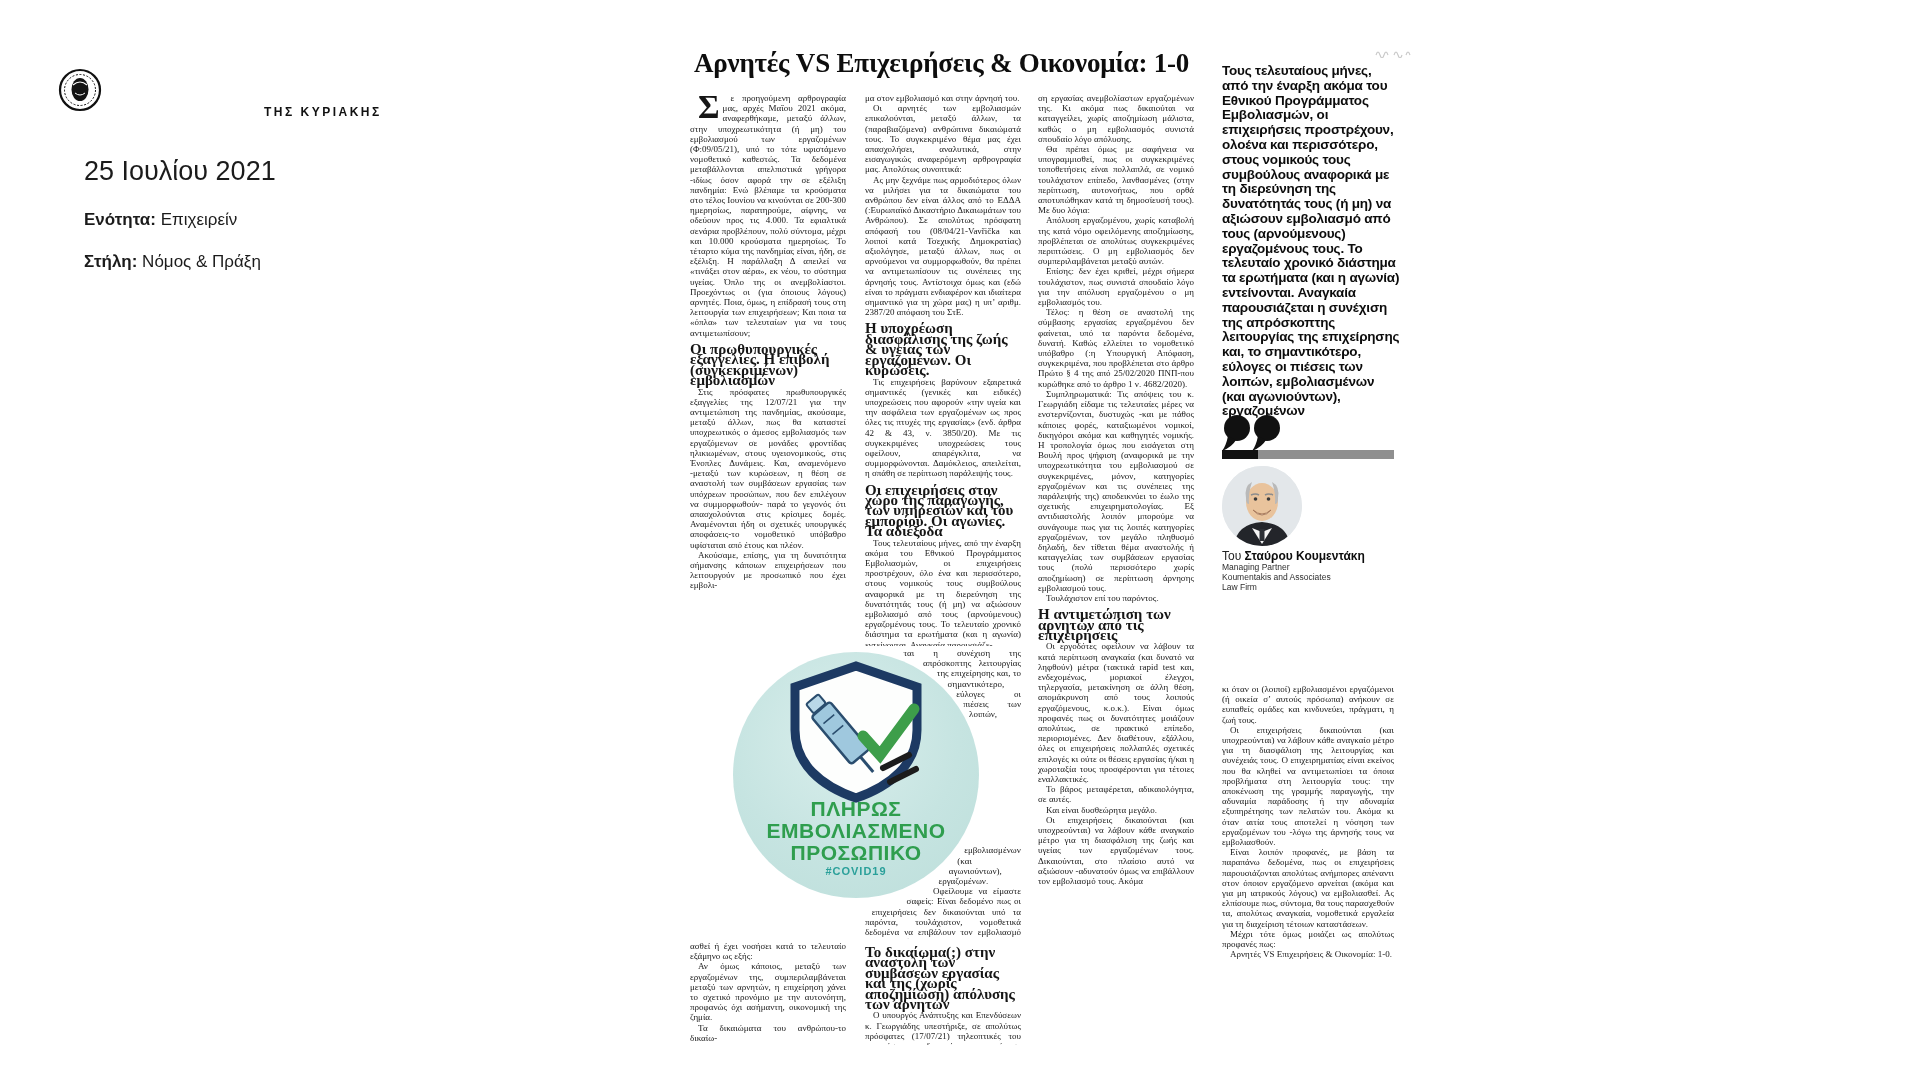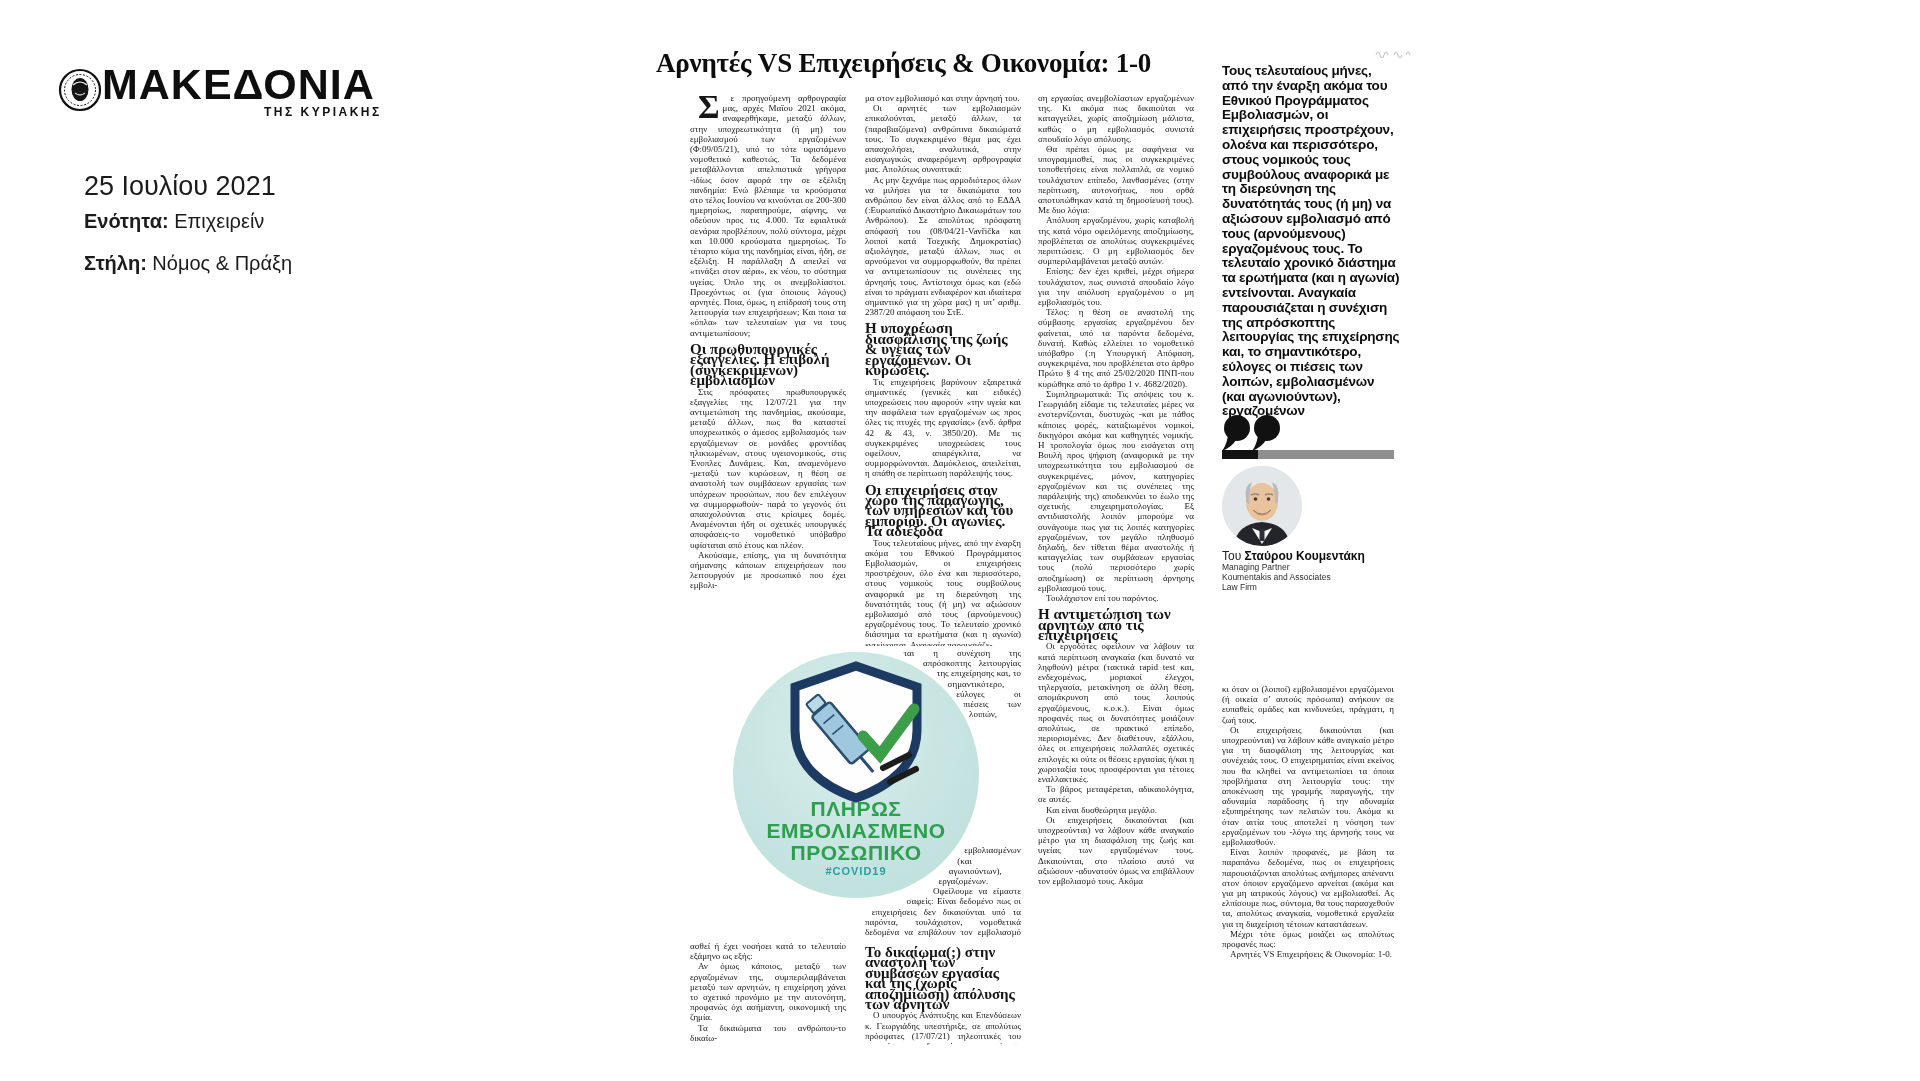--- a/index.html
+++ b/index.html
@@ -5,28 +5,28 @@
   html,body{margin:0;padding:0;background:#fff;}
   .page{position:relative;width:1920px;height:1081px;background:#ffffff;overflow:hidden;
         font-family:"Liberation Sans",sans-serif;color:#141414;}
 
   
   .emblem{position:absolute;left:58px;top:68px;width:44px;height:44px;}
   .logo-text{position:absolute;left:102px;top:60px;font-weight:bold;font-size:43px;
              letter-spacing:1px;color:#0e0e0e;font-family:"Liberation Sans",sans-serif;}
   .logo-sub{position:absolute;left:264px;top:105px;font-size:12px;font-weight:bold;
             letter-spacing:2.5px;color:#111;text-align:center;}
-  .meta-date{position:absolute;left:84px;top:171px;font-size:27px;color:#1b1b1b;}
-  .meta-line{position:absolute;left:84px;font-size:20px;color:#1b1b1b;}
+  .meta-date{position:absolute;left:84px;top:156px;font-size:27px;color:#1b1b1b;}
+  .meta-line{position:absolute;left:84px;font-size:17px;color:#1b1b1b;}
   .meta-line b{font-weight:bold;}
   #section-line{top:210px;}
   #column-line{top:252px;}
 
   
-  .title{position:absolute;left:656px;top:48px;width:560px;font-family:"Liberation Serif",serif;
+  .title{position:absolute;left:694px;top:48px;width:560px;font-family:"Liberation Serif",serif;
          font-weight:bold;font-size:27px;color:#0d0d0d;letter-spacing:-0.2px;}
   .corner-mark{position:absolute;left:1374px;top:44px;opacity:.55;}
 
   
   .col{position:absolute;width:156px;font-family:"Liberation Serif",serif;font-size:9px;
        line-height:10.2px;text-align:justify;color:#161616;overflow:hidden;}
   #col1a{left:690px;top:93px;height:557px;}
   #col1b{left:690px;top:941px;height:104px;}
   #col2a{left:865px;top:93px;height:553px;}
   #col2b{left:865px;top:648px;height:291px;}
@@ -68,21 +68,20 @@
 
   <span class="emblem">
     <svg width="44" height="44" viewBox="0 0 44 44">
       <circle cx="22" cy="22" r="20" fill="#ffffff" stroke="#111" stroke-width="2.2"></circle>
       <circle cx="22" cy="22" r="15.5" fill="none" stroke="#111" stroke-width="1" stroke-dasharray="2 1.6"></circle>
       <ellipse cx="22" cy="21.5" rx="8.5" ry="11.5" fill="#151515"></ellipse>
       <path d="M15 17 Q22 11 29 17" stroke="#fff" stroke-width="1.2" fill="none"></path>
       <path d="M17 25 Q22 29 27 25" stroke="#fff" stroke-width="1" fill="none"></path>
     </svg>
   </span>
-  <div class="logo-text">ΜΑΚΕΔΟΝΙΑ</div>
   <div class="logo-sub">ΤΗΣ ΚΥΡΙΑΚΗΣ</div>
   <div class="meta-date">25 Ιουλίου 2021</div>
   <div class="meta-line" id="section-line"><b>Ενότητα:</b><span> Επιχειρείν</span></div>
   <div class="meta-line" id="column-line"><b>Στήλη:</b><span> Νόμος &amp; Πράξη</span></div>
 
   <div class="title">Αρνητές VS Επιχειρήσεις &amp; Οικονομία: 1-0</div>
   <span class="corner-mark">
     <svg width="40" height="12" viewBox="0 0 40 12">
       <path d="M2 9 q2 -6 4 0 q2 6 4 0 q2 -6 4 0 M20 9 q2 -6 4 0 q2 6 4 0 M32 9 q2 -6 4 0" stroke="#9a9a9a" stroke-width="1.1" fill="none"></path>
     </svg>

